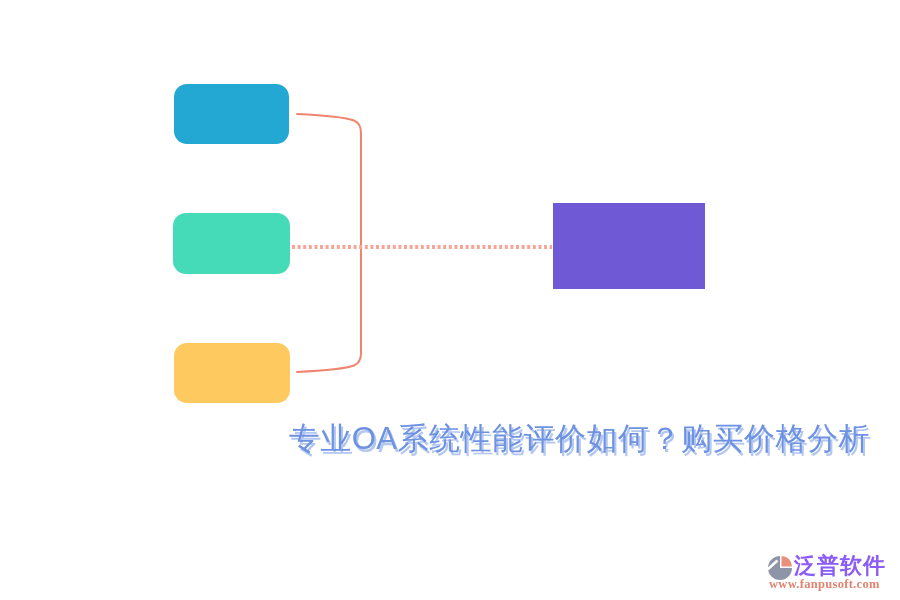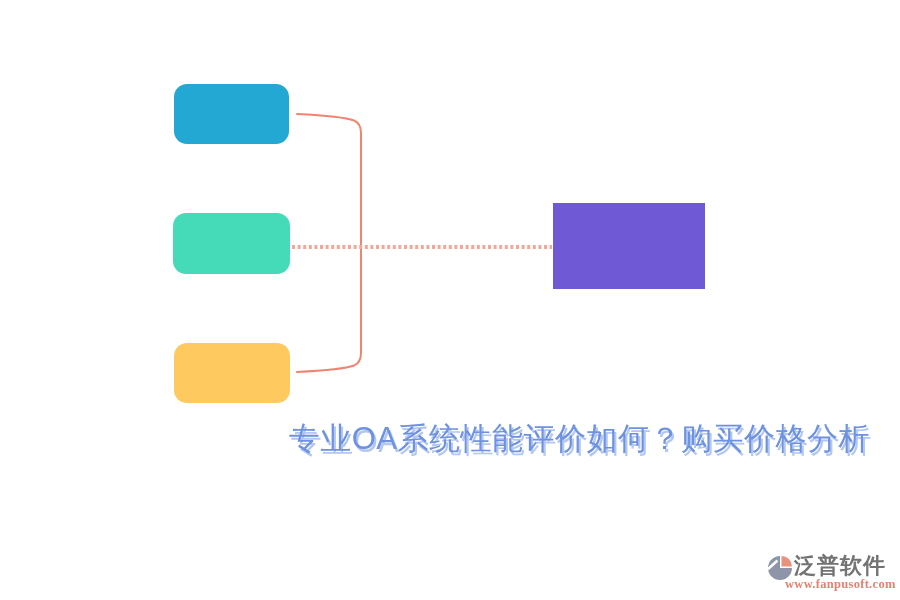--- a/index.html
+++ b/index.html
@@ -85,17 +85,17 @@
   <div class="node node-summary" style="background: rgb(112, 89, 212);"></div>
 
   <div class="caption" style="color: rgb(110, 146, 226);">专业OA系统性能评价如何？购买价格分析</div>
 
   <div class="watermark">
     <svg class="logo-icon" viewBox="0 0 26 26" aria-hidden="true">
       <path d="M13,1 A12,12 0 1 0 25,13 L13,13 Z" fill="#8f95a8"></path>
       <path d="M14.5,1 A10.5,10.5 0 0 1 25,11.5 L14.5,11.5 Z" fill="#e8927e"></path>
       <rect x="-1" y="8.2" width="13" height="2.6" transform="rotate(-42 6 9.5)" fill="#ffffff"></rect>
     </svg>
-    <div class="brand" style="color: #737373;">泛普软件</div>
-    <div class="url" style="color: rgb(226, 131, 112); margin-left: 16px;">www.fanpusoft.com</div>
+    <div class="brand" style="color: #8b5cf6;">泛普软件</div>
+    <div class="url" style="color: rgb(226, 131, 112);">www.fanpusoft.com</div>
   </div>
 
 </div>
 
 </body></html>

